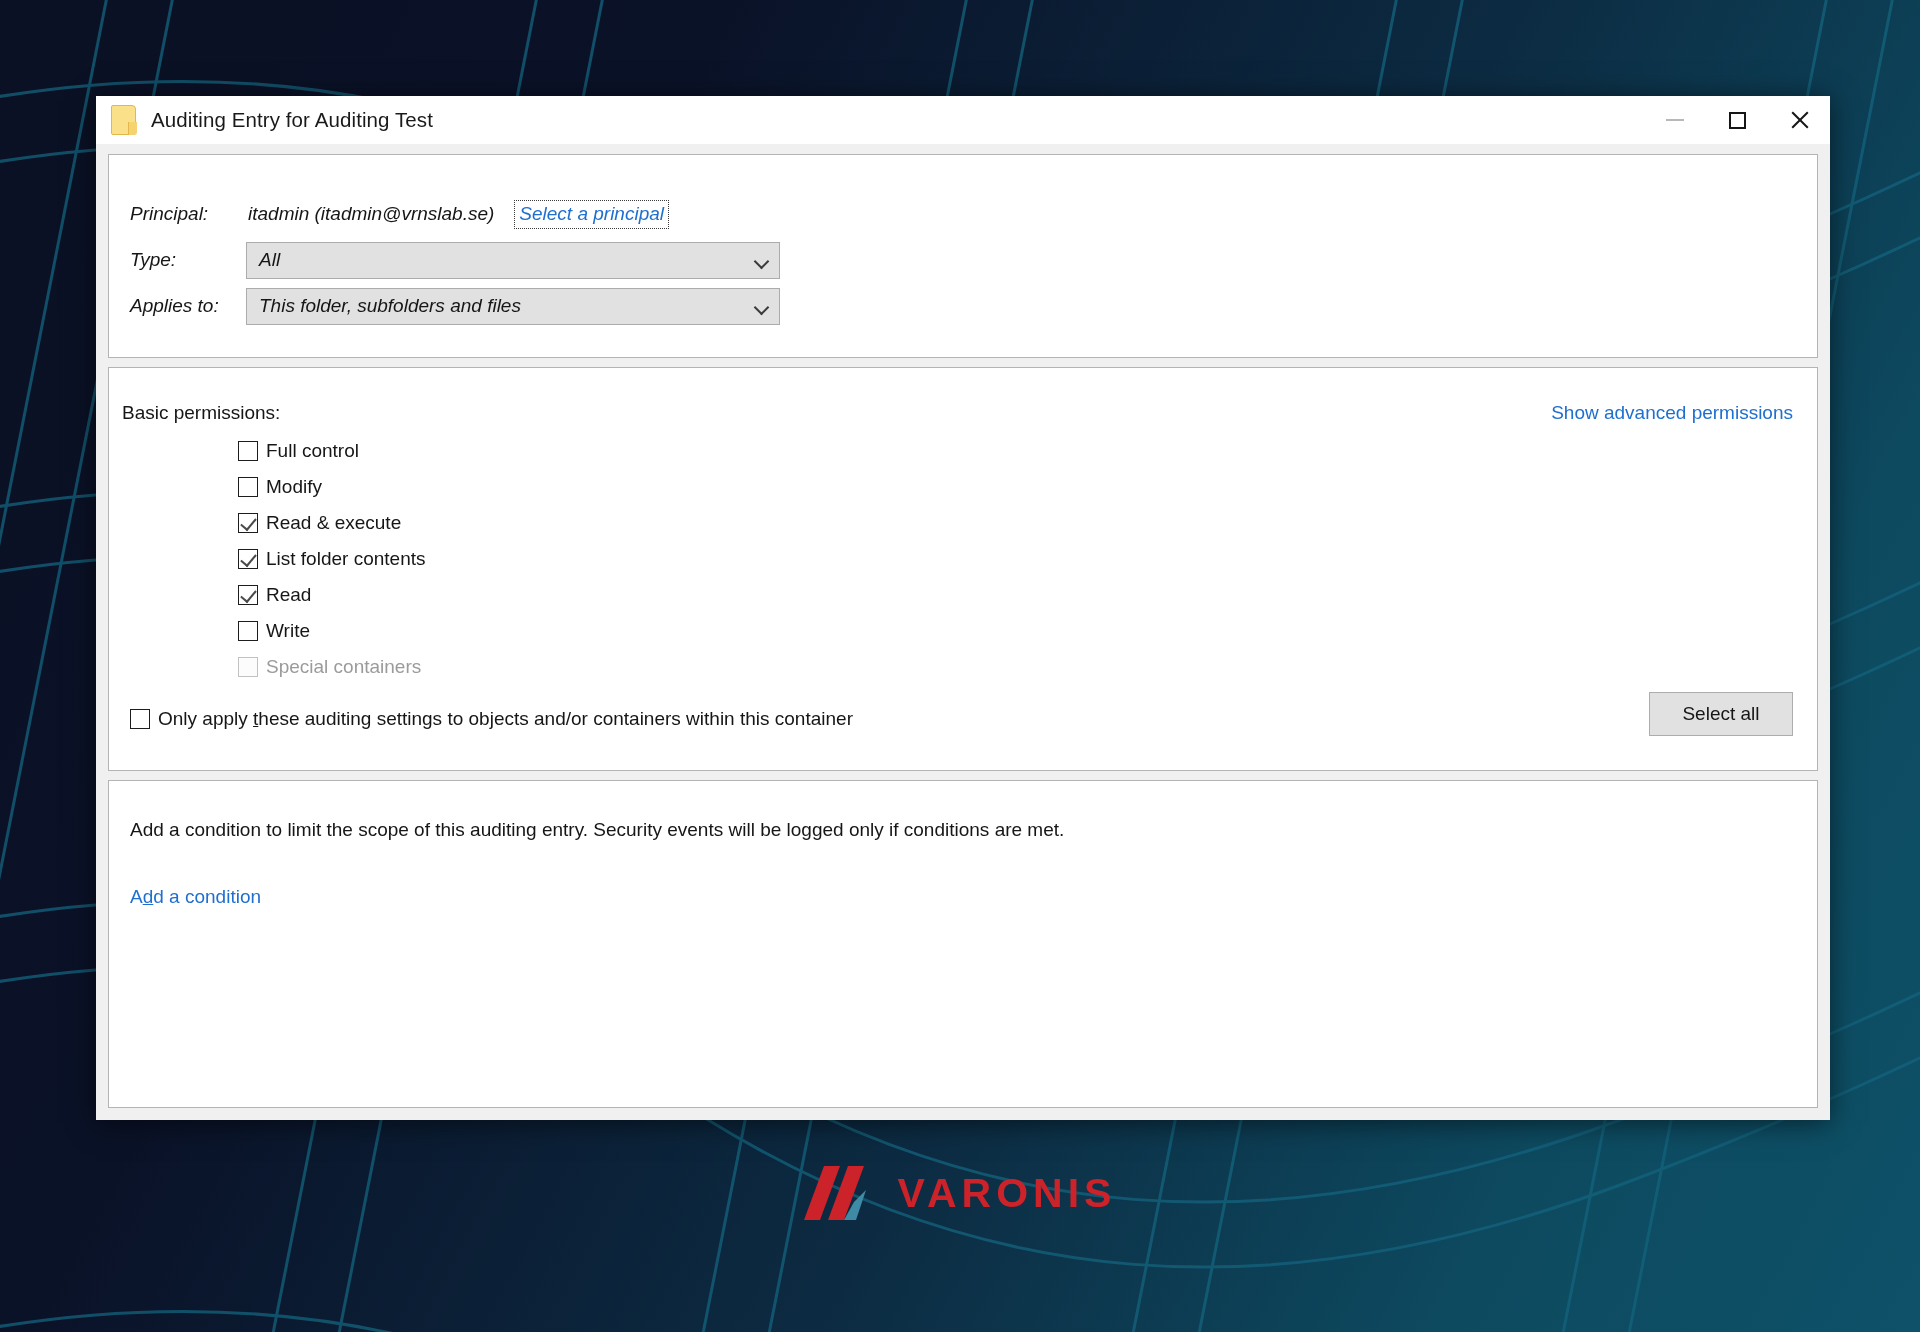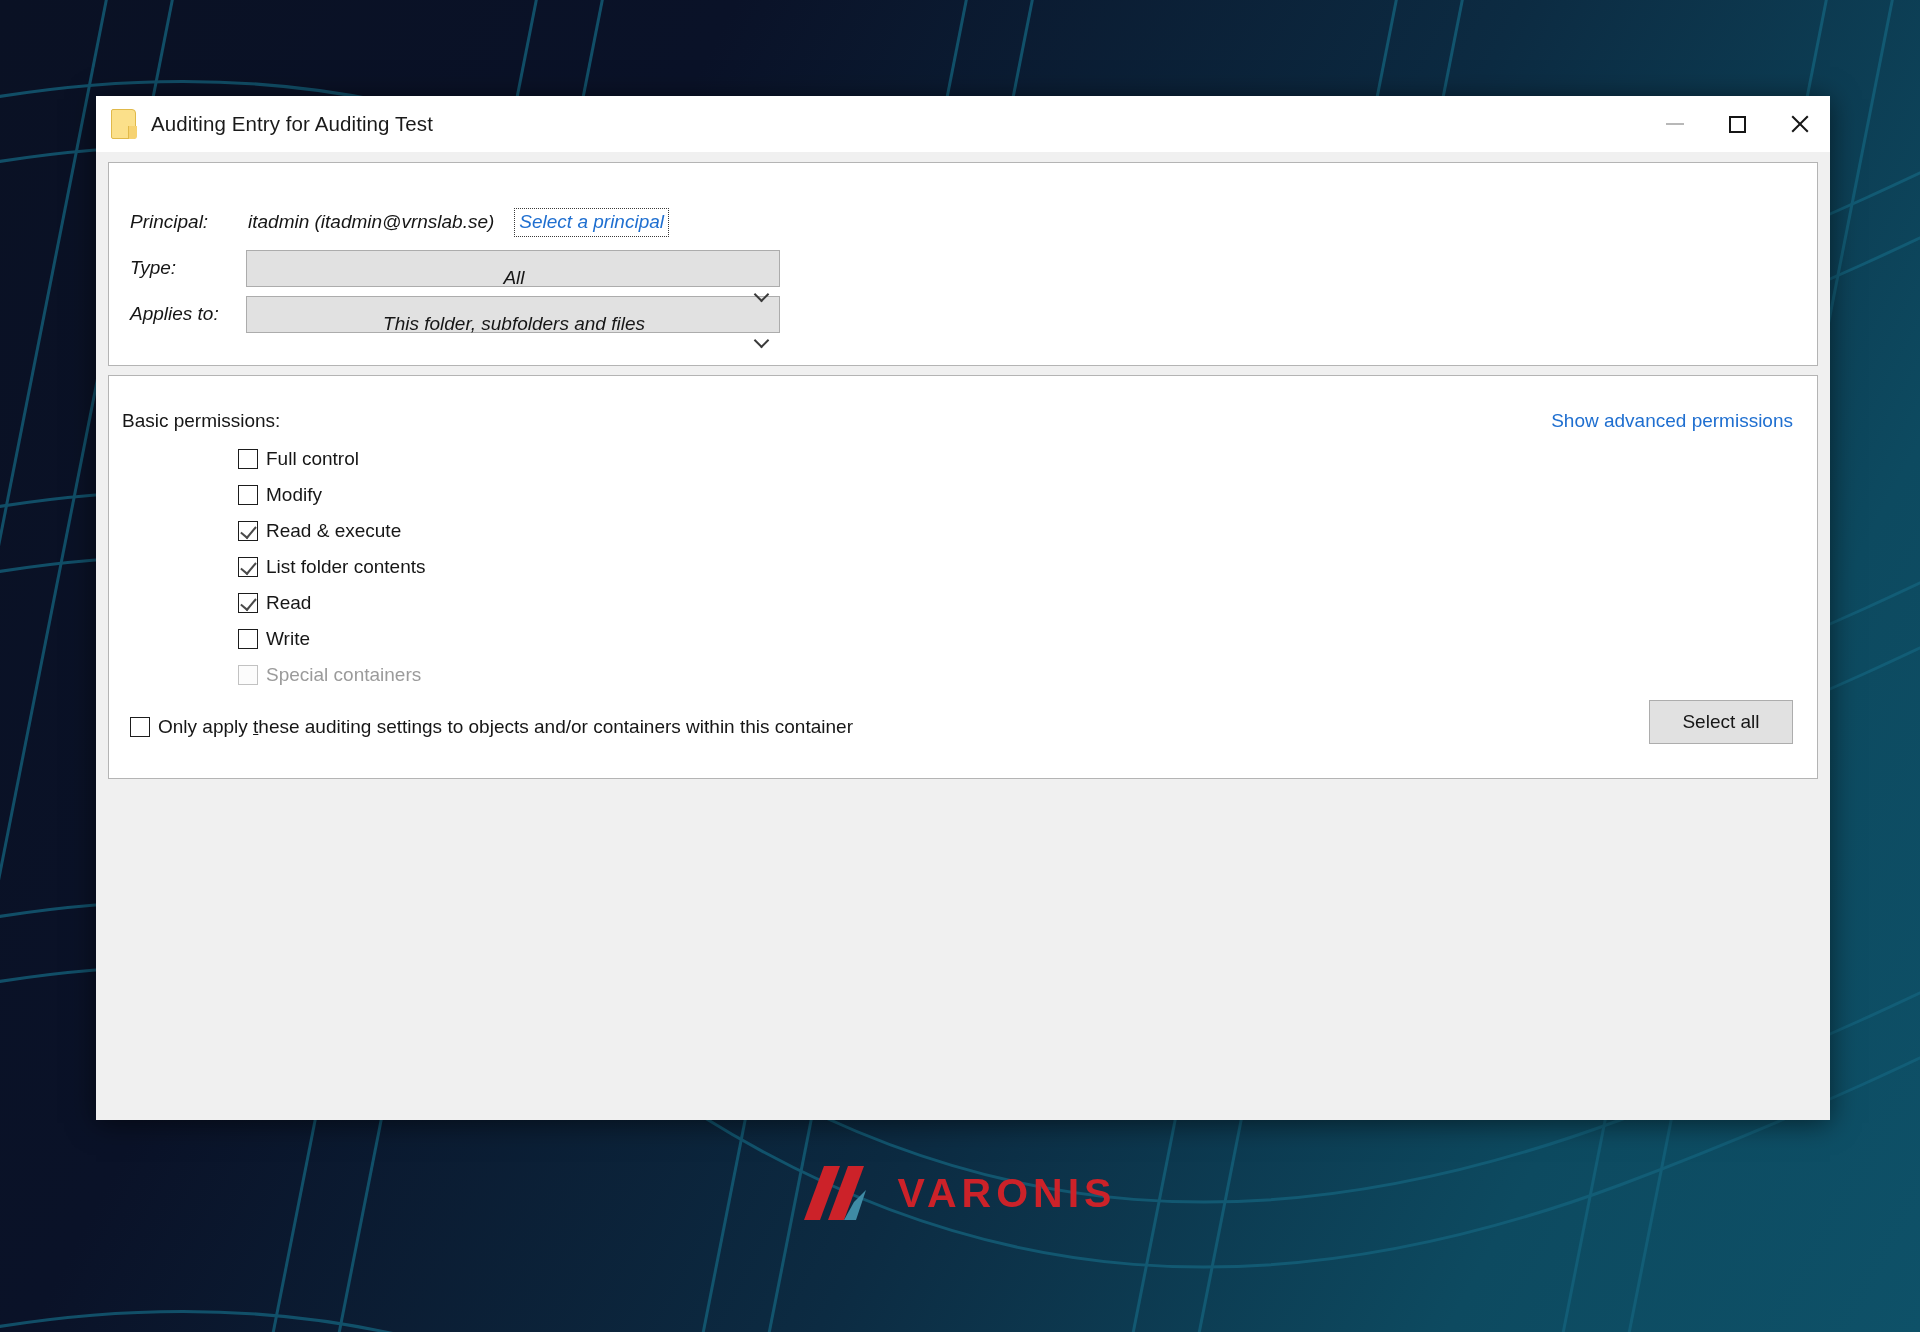--- a/index.html
+++ b/index.html
@@ -38,21 +38,21 @@
     width: 1734px;
     height: 1024px;
     background: #f0f0f0;
     box-shadow: 0 3px 26px rgba(0,0,0,0.55);
     display: flex;
     flex-direction: column;
   }
 
   
   #title-bar {
-    height: 56px;
+    height: 48px;
     background: #ffffff;
     display: flex;
     align-items: center;
     flex: none;
   }
   .folder-icon {
     width: 26px;
     height: 30px;
     margin-left: 15px;
     margin-right: 14px;
@@ -160,23 +160,22 @@
     white-space: nowrap;
   }
 
   .combobox {
     width: 534px;
     height: 37px;
     background: #e1e1e1;
     border: 1px solid #acacac;
     display: flex;
     align-items: center;
-    padding: 16px 10px 0 12px;
+    padding: 0 10px 0 12px;
     cursor: default;
-    flex-direction: column;
   }
   .combobox .cb-text {
     font-size: 19px;
     color: #161616;
     white-space: nowrap;
   }
   .combobox .chevron {
     margin-left: auto;
     width: 14px;
     height: 9px;
@@ -444,20 +443,24 @@
 
       <label id="only-apply-row">
         <span class="checkbox"></span>
         <span id="only-apply-label"><span>Only apply </span><span class="accel">t</span><span>hese auditing settings to objects and/or containers within this container</span></span>
       </label>
 
       <button id="clear-all-button">Select all</button>
 
     </div>
 
+    <div class="panel" id="conditions-panel">
+      <div id="condition-description">Add a condition to limit the scope of this auditing entry. Security events will be logged only if conditions are met.</div>
+      <span id="add-condition-link"><span>A</span><span class="accel">d</span><span>d a condition</span></span>
+    </div>
 
   </div>
 </div>
 
 <div id="varonis-logo">
   <svg width="78" height="54" viewBox="0 0 78 54">
     <polygon points="20,0 36,0 16,54 0,54" fill="#cc2229"></polygon>
     <polygon points="44,0 60,0 40,54 24,54" fill="#cc2229"></polygon>
     <polygon points="50,36 62,24 52,54 40,54" fill="#3f8ba5"></polygon>
   </svg>

